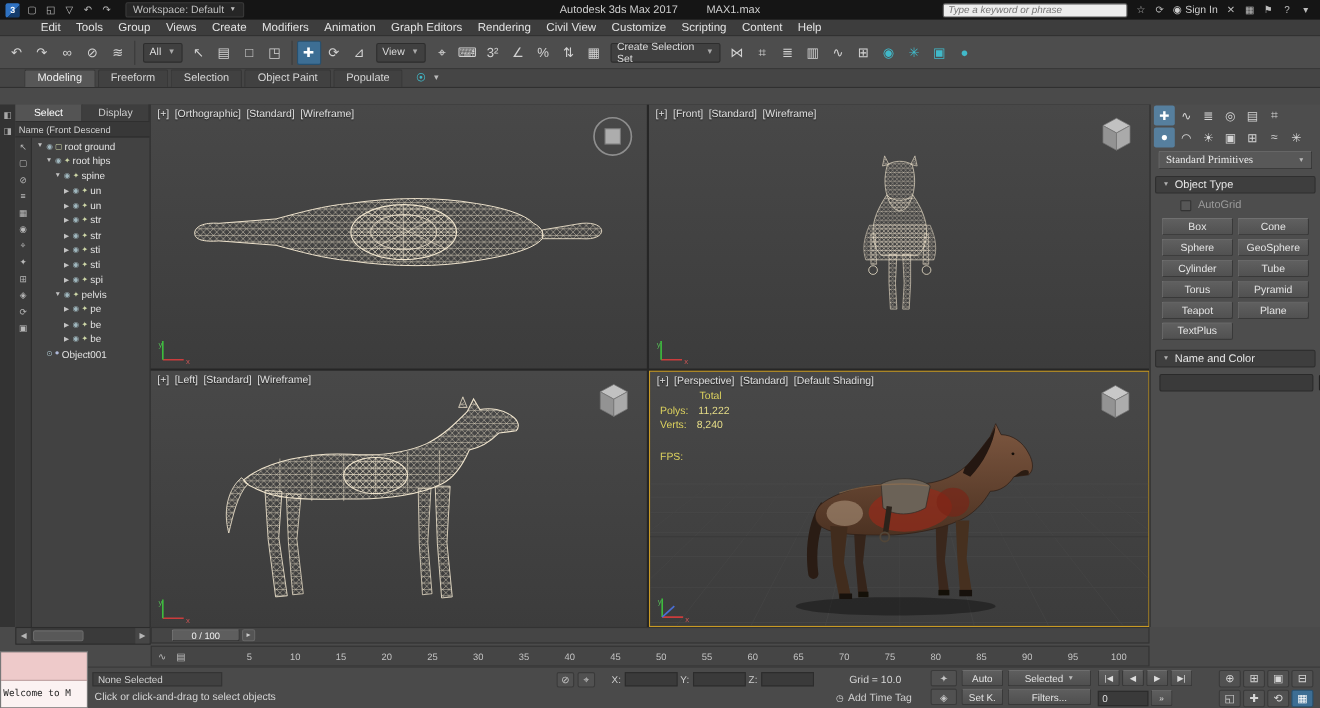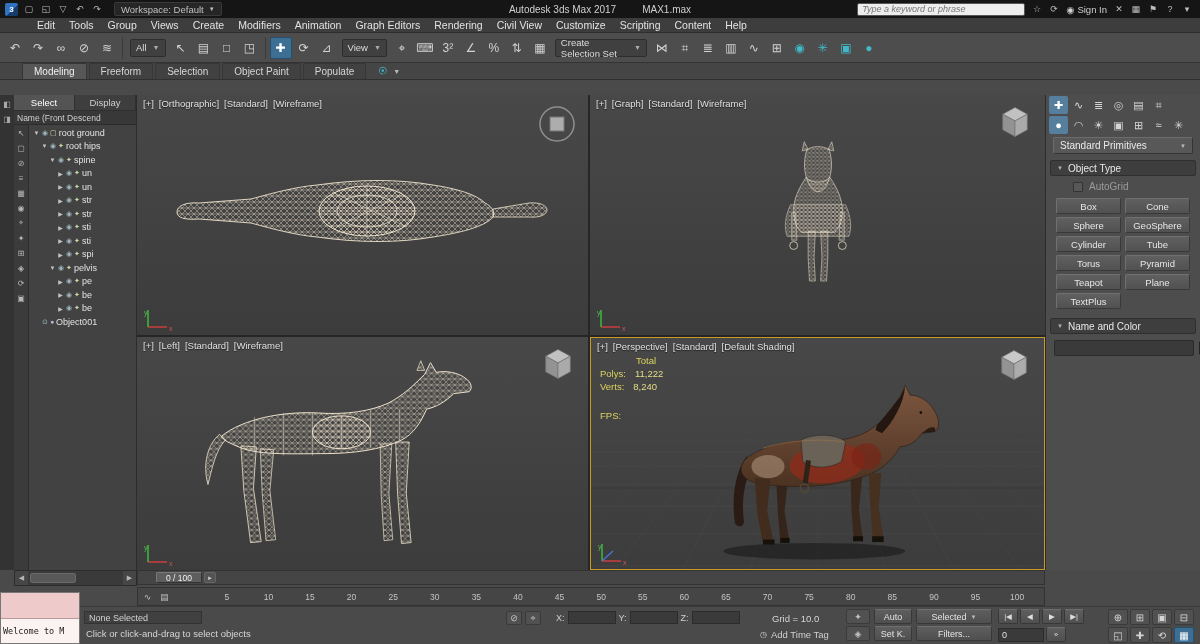--- a/index.html
+++ b/index.html
@@ -33,21 +33,21 @@
   .tb-seg{display:flex;align-items:center;gap:1px;}
   .ic{width:22px;height:22px;display:flex;align-items:center;justify-content:center;font-size:12px;
       color:#d2d2d2;border-radius:2px;}
   .ic .g{pointer-events:none;}
   .ic.active{background:#3d6e94;border:1px solid #27506f;color:#fff;}
   .ic.teal{color:#41b9c9;}
   .sep{width:1px;height:22px;background:#3a3a3a;margin:0 3px;}
   .combo{height:18px;background:#404040;border:1px solid #2d2d2d;border-radius:2px;display:flex;
          align-items:center;gap:6px;padding:0 5px;font-size:9.5px;color:#dcdcdc;margin:0 3px;}
   .combo .car{font-size:7px;color:#aaa;}
-  .combo.wide{width:92px;justify-content:space-between;}
+  .combo.wide{width:100px;justify-content:space-between;}
 
   
   .ribbon{position:absolute;left:0;top:63px;width:1200px;height:17px;background:#454545;
           border-bottom:1px solid #303030;display:flex;align-items:flex-end;padding-left:22px;gap:2px;}
   .rtab{padding:2px 11px;font-size:10px;color:#d6d6d6;background:#414141;border:1px solid #363636;
         border-bottom:none;border-radius:2px 2px 0 0;}
   .rtab.active{background:#575757;color:#f0f0f0;}
   .ribbon-extra{display:flex;align-items:center;gap:6px;margin-left:10px;padding-bottom:3px;}
   .polyrow{position:absolute;left:0;top:80px;width:1200px;height:15px;background:#373737;
            border-bottom:1px solid #2b2b2b;display:flex;align-items:center;}
@@ -98,38 +98,38 @@
   .horse-svg{position:absolute;z-index:1;}
 
   
   .cmdpanel{position:absolute;left:1045px;top:95px;width:155px;height:475px;background:#4d4d4d;
             border-left:1px solid #2c2c2c;display:flex;flex-direction:column;}
   .cp-row{display:flex;align-items:center;height:20px;padding:0 3px;gap:1px;}
   .cp-ic{width:19px;height:18px;display:flex;align-items:center;justify-content:center;font-size:11px;color:#d5d5d5;border-radius:2px;}
   .cp-ic.active{background:#567f9e;color:#fff;}
   .cp-drop{height:17px;margin:2px 7px 3px;background:#585858;border:1px solid #6c6c6c;border-bottom-color:#353535;
            border-right-color:#353535;border-radius:2px;display:flex;align-items:center;justify-content:space-between;
-           padding:0 6px;font-size:10px;color:#eaeaea;}
+           padding:0 6px;font-size:10px;color:#eaeaea;font-family:Liberation Serif, serif;}
   .rollout{height:16px;margin:3px 4px 0;background:#3e3e3e;border:1px solid #2f2f2f;border-radius:2px;
            display:flex;align-items:center;gap:5px;padding:0 6px;font-size:10px;color:#e8e8e8;}
   .rollout .car{font-size:6px;color:#b0b0b0;}
   .autogrid{display:flex;align-items:center;gap:6px;padding:5px 0 3px 27px;font-size:10px;color:#9b9b9b;}
   .cb{width:10px;height:10px;background:#575757;border:1px solid #333;border-radius:1px;}
   .btn-grid{display:grid;grid-template-columns:1fr 1fr;gap:3px 4px;padding:3px 10px 6px;}
   .cpbtn{height:16px;font-size:9.5px;color:#e6e6e6;background:linear-gradient(#606060,#515151);
          border:1px solid #393939;border-top-color:#707070;border-left-color:#707070;border-radius:2px;
          display:flex;align-items:center;justify-content:center;padding:0;}
   .namerow{display:flex;align-items:center;gap:5px;padding:6px 8px;}
   .namefield{flex:1;height:16px;background:#3a3a3a;border:1px solid #2a2a2a;border-radius:2px;color:#ddd;font-size:9.5px;padding:0 3px;}
   .swatch{width:18px;height:14px;border:1px solid #222;border-radius:2px;}
 
   
   .timeslider{position:absolute;left:137px;top:570px;width:908px;height:15px;background:#454545;
               border:1px solid #333;display:flex;align-items:center;padding:0 2px;}
-  .ts-thumb{width:46px;height:11px;background:#5e5e5e;border:1px solid #787878;border-bottom-color:#333;
+  .ts-thumb{width:62px;height:11px;background:#5e5e5e;border:1px solid #787878;border-bottom-color:#333;
             border-right-color:#333;border-radius:2px;font-size:8.5px;color:#f0f0f0;display:flex;
             align-items:center;justify-content:center;margin-left:16px;}
   .ts-next{width:12px;height:11px;background:#545454;border:1px solid #666;border-radius:2px;margin-left:2px;
            font-size:6px;color:#ccc;display:flex;align-items:center;justify-content:center;}
   .ruler{position:absolute;left:137px;top:587px;width:908px;height:19px;background:#454545;
          border:1px solid #333;display:flex;align-items:center;}
   .rl-ic{width:15px;height:15px;margin-left:2px;font-size:9px;color:#bdbdbd;display:flex;align-items:center;justify-content:center;}
   .ticks{flex:1;display:flex;padding-left:34px;padding-right:6px;}
   .tick{flex:1;text-align:center;font-size:8.5px;color:#c4c4c4;}
   .statusband{position:absolute;left:0;top:606px;width:1200px;height:38px;background:#4a4a4a;border-top:1px solid #3a3a3a;}
@@ -561,21 +561,21 @@
         <line x1="5" y1="21" x2="5" y2="4" stroke="#3dbb3d" stroke-width="1.5"></line>
         <text x="26" y="25" font-size="7" fill="#cc5555">x</text>
         <text x="1" y="9" font-size="7" fill="#55bb55">y</text>
       </svg>
     </div>
 
     <div class="vp">
       <div class="vp-label">
 
       <span class="vpm">[+]</span>
-          <span class="vpm">[Graph]</span>
+          <span class="vpm">[Front]</span>
           <span class="vpm">[Standard]</span>
           <span class="vpm">[Wireframe]</span>
         </div>
       <svg class="horse-svg" style="left:182px;top:12px;" width="92" height="212" viewBox="0 0 140 225">
         <defs>
             <pattern id="mTR" width="6" height="6" patternUnits="userSpaceOnUse">
           <path d="M0,6 L6,0 M0,0 L6,6 M0,3 H6" stroke="#efe4cd" stroke-width="0.4"></path>
         </pattern>
           </defs>
         <path d="M28,100 C20,118 18,134 23,148 L117,148 C122,134 120,118 112,100 Z" fill="url(#mTR)" stroke="#efe4cd" stroke-width="0.7"></path>

